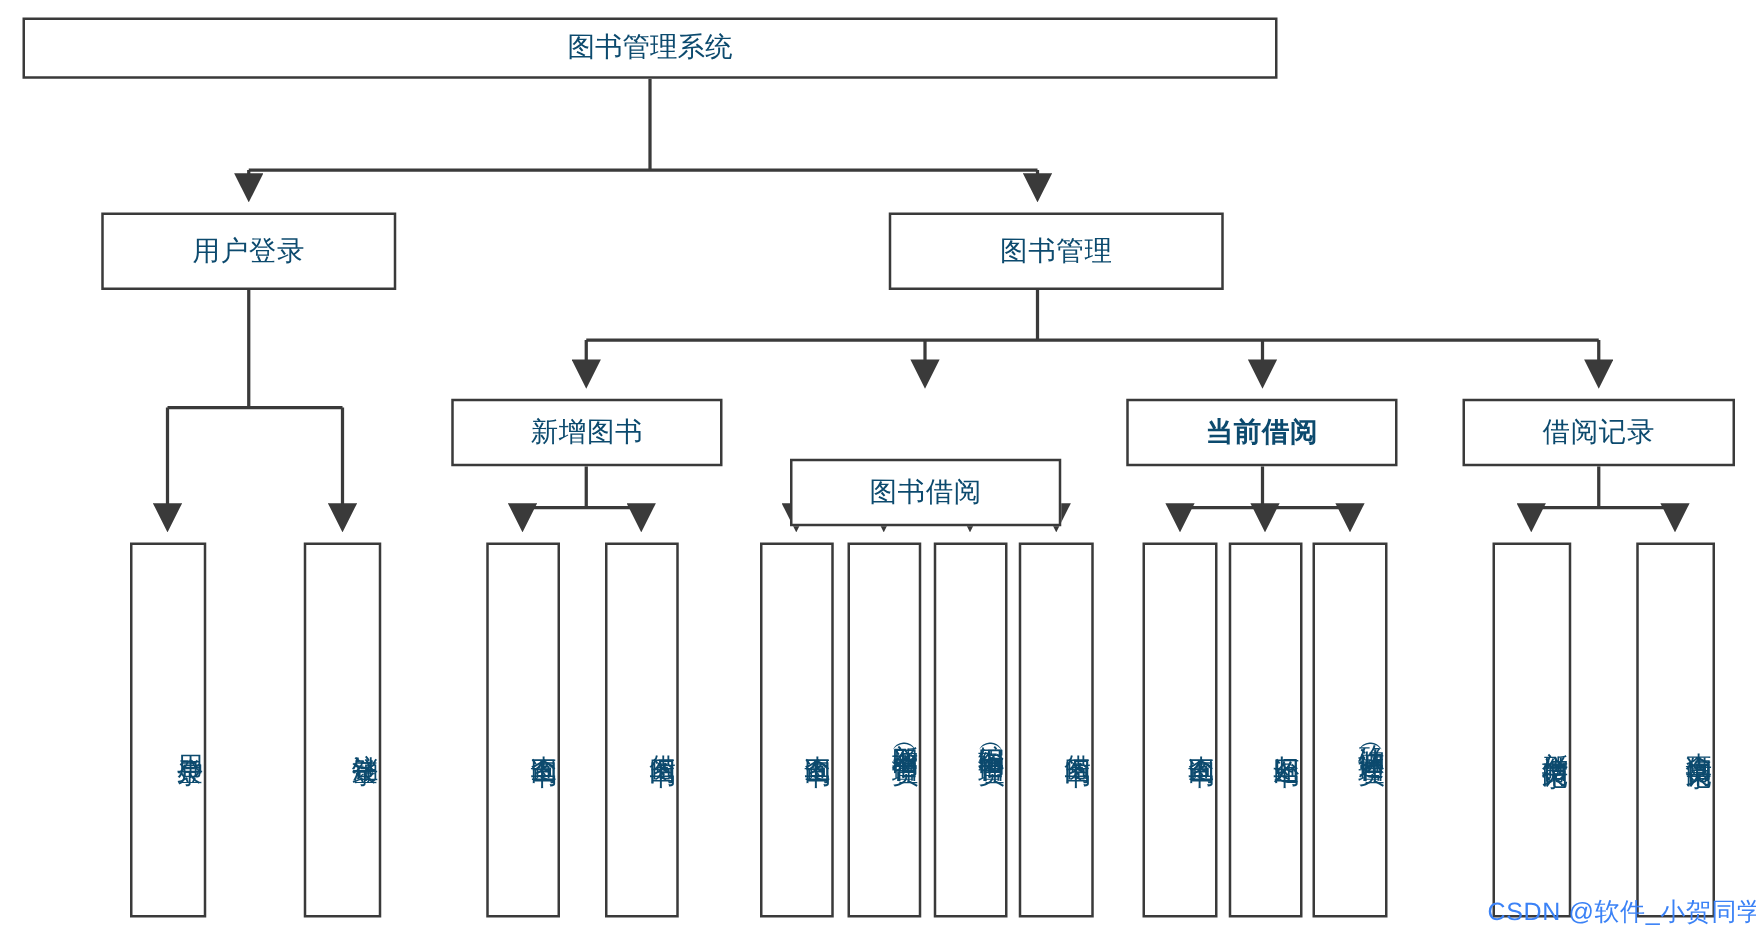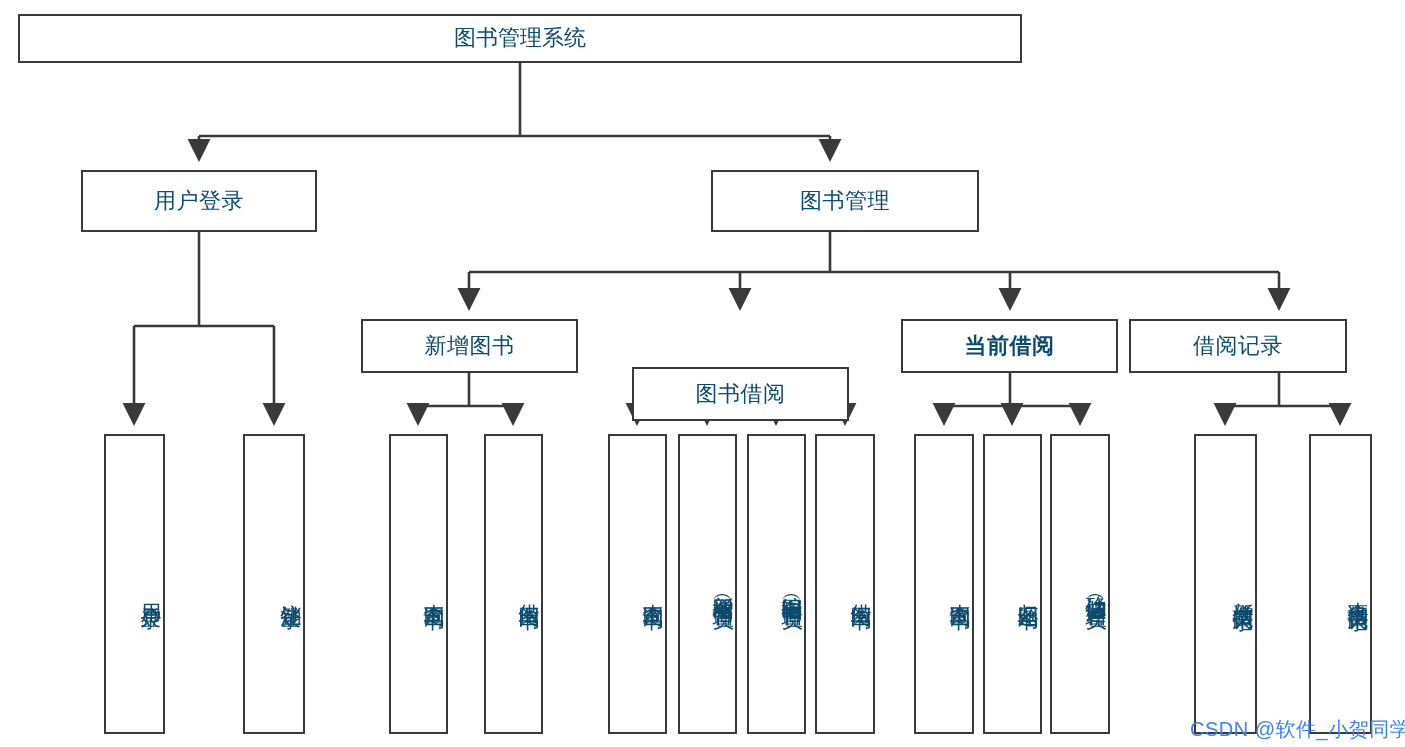--- a/index.html
+++ b/index.html
@@ -121,21 +121,21 @@
   </svg>
 
   <div class="node node-root" style="left:18px; top:14px; width:1004px; height:49px;">图书管理系统</div>
 
   <div class="node node-h" style="left:81px; top:170px; width:236px; height:62px;">用户登录</div>
   <div class="node node-h" style="left:711px; top:170px; width:268px; height:62px;">图书管理</div>
 
   <div class="node node-h" style="left:361px; top:319px; width:217px; height:54px;">新增图书</div>
   <div class="node node-h" style="left:632px; top:319px; width:217px; height:54px;margin-top:48px;">图书借阅</div>
   <div class="node node-h" style="left:901px; top:319px; width:217px; height:54px;font-weight:bold;">当前借阅</div>
-  <div class="node node-h" style="left:1129px; top:319px; width:218px; height:54px;">借阅记录</div>
+  <div class="node node-h" style="left:1170px; top:319px; width:218px; height:54px;">借阅记录</div>
 
   <div class="node node-v" style="left:104px; top:434px; width:61px; height:300px;">用户登录</div>
   <div class="node node-v" style="left:243px; top:434px; width:62px; height:300px;">注销登录</div>
 
   <div class="node node-v" style="left:389px; top:434px; width:59px; height:300px;">查询图书</div>
   <div class="node node-v" style="left:484px; top:434px; width:59px; height:300px;">借阅图书</div>
 
   <div class="node node-v" style="left:608px; top:434px; width:59px; height:300px;">查询图书</div>
   <div class="node node-v pad-small" style="left:678px; top:434px; width:59px; height:300px;">新增图书（管理员）</div>
   <div class="node node-v pad-small" style="left:747px; top:434px; width:59px; height:300px;">编辑图书（管理员）</div>

